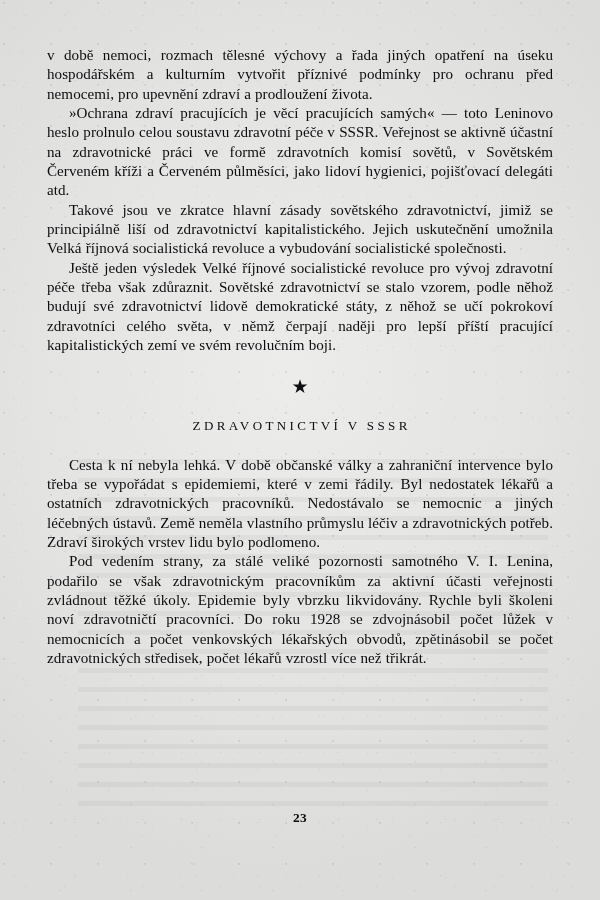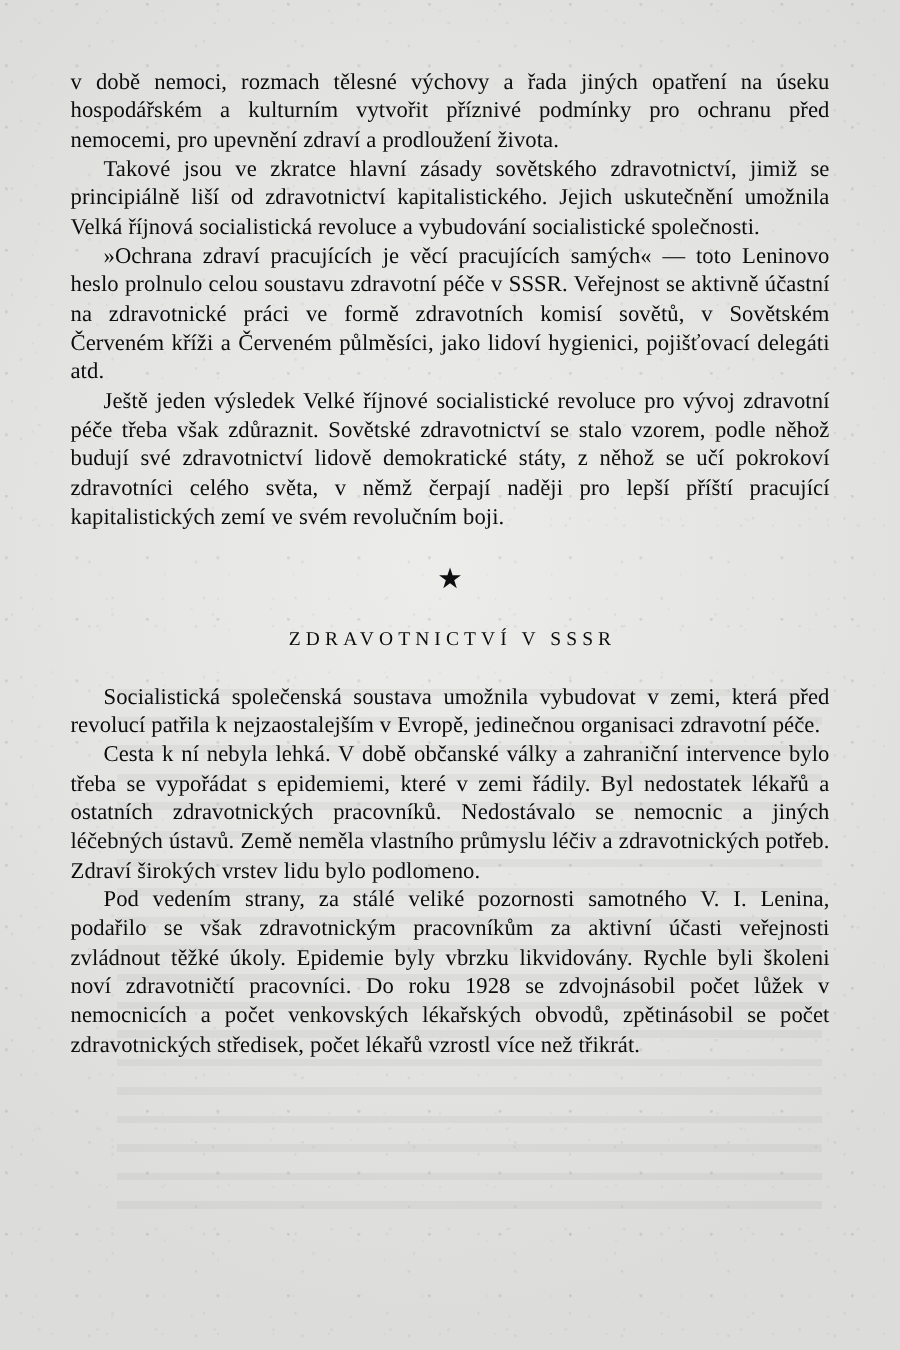--- a/index.html
+++ b/index.html
@@ -128,28 +128,28 @@
 <body>
 
 <div class="page">
 
   <div class="grain"></div>
   <div class="showthrough"></div>
 
   <div class="content inked">
 
     <p class="para cont">v době nemoci, rozmach tělesné výchovy a řada jiných opatření na úseku hospodářském a kulturním vytvořit příznivé podmínky pro ochranu před nemocemi, pro upevnění zdraví a prodloužení života.</p>
+    <p class="para">»Ochrana zdraví pracujících je věcí pracujících samých« — toto Leninovo heslo prolnulo celou soustavu zdravotní péče v SSSR. Veřejnost se aktivně účastní na zdravotnické práci ve formě zdravotních komisí sovětů, v Sovětském Červeném kříži a Červeném půlměsíci, jako lidoví hygienici, pojišťovací delegáti atd.</p>
     <p class="para">Takové jsou ve zkratce hlavní zásady sovětského zdravotnictví, jimiž se principiálně liší od zdravotnictví kapitalistického. Jejich uskutečnění umožnila Velká říjnová socialistická revoluce a vybudování socialistické společnosti.</p>
-    <p class="para">»Ochrana zdraví pracujících je věcí pracujících samých« — toto Leninovo heslo prolnulo celou soustavu zdravotní péče v SSSR. Veřejnost se aktivně účastní na zdravotnické práci ve formě zdravotních komisí sovětů, v Sovětském Červeném kříži a Červeném půlměsíci, jako lidoví hygienici, pojišťovací delegáti atd.</p>
     <p class="para">Ještě jeden výsledek Velké říjnové socialistické revoluce pro vývoj zdravotní péče třeba však zdůraznit. Sovětské zdravotnictví se stalo vzorem, podle něhož budují své zdravotnictví lidově demokratické státy, z něhož se učí pokrokoví zdravotníci celého světa, v němž čerpají naději pro lepší příští pracující kapitalistických zemí ve svém revolučním boji.</p>
 
     <div class="divider">★</div>
 
     <h2 class="section-heading">ZDRAVOTNICTVÍ V SSSR</h2>
 
-    <p class="para">Socialistická společenská soustava umožnila vybudovat v zemi, která před revolucí patřila k nejzaostalejším v Evropě, jedinečnou organisaci zdravotní péče.</p>
     <p class="para">Cesta k ní nebyla lehká. V době občanské války a zahraniční intervence bylo třeba se vypořádat s epidemiemi, které v zemi řádily. Byl nedostatek lékařů a ostatních zdravotnických pracovníků. Nedostávalo se nemocnic a jiných léčebných ústavů. Země neměla vlastního průmyslu léčiv a zdravotnických potřeb. Zdraví širokých vrstev lidu bylo podlomeno.</p>
     <p class="para">Pod vedením strany, za stálé veliké pozornosti samotného V. I. Lenina, podařilo se však zdravotnickým pracovníkům za aktivní účasti veřejnosti zvládnout těžké úkoly. Epidemie byly vbrzku likvidovány. Rychle byli školeni noví zdravotničtí  pracovníci. Do roku 1928 se zdvojnásobil počet lůžek v nemocnicích a počet venkovských lékařských obvodů, zpětinásobil se počet zdravotnických středisek, počet lékařů vzrostl více než třikrát.</p>
 
   </div>
 
+  <div class="folio inked">23</div>
 
 </div>
 
 </body></html>

